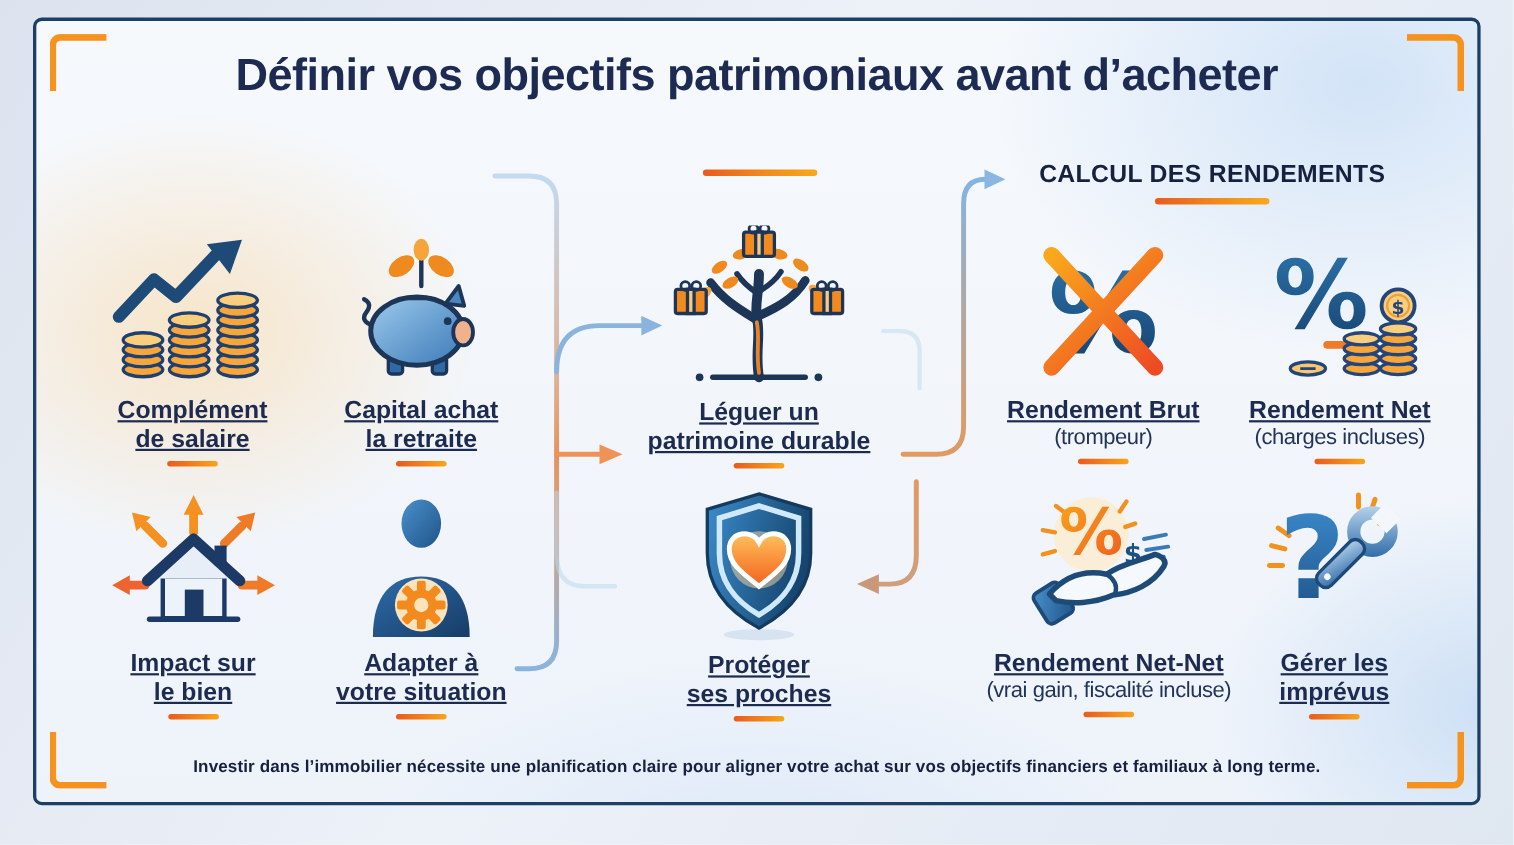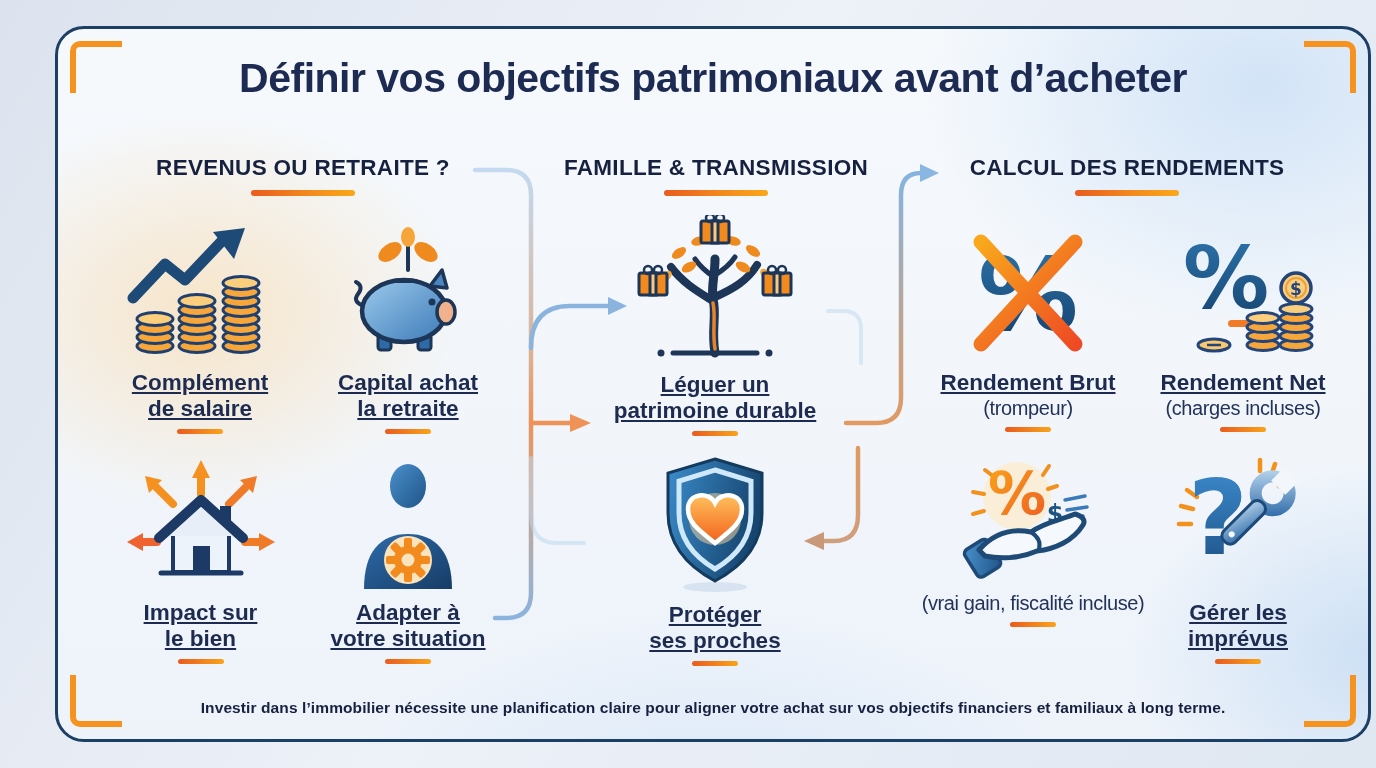--- a/index.html
+++ b/index.html
@@ -4,29 +4,28 @@
 <style>
   html,body{margin:0;padding:0;}
   body{
     width:1376px;height:768px;
     font-family:"Liberation Sans","DejaVu Sans",sans-serif;
     background:linear-gradient(120deg,#dce3ee 0%,#edf1f8 45%,#dfe7f1 100%);
     overflow:hidden;
   }
   .page{position:relative;width:1376px;height:768px;}
   .panel{
-    position:absolute;left:30px;top:26px;width:1310px;height:710px;
-    border:3.5px solid #1c3f66;border-radius:29px;
+    position:absolute;left:30px;top:16px;width:1310px;height:710px;
+    border:3.5px solid #1c3f66;border-radius:8px;
     background:
       radial-gradient(420px 320px at 11% 40%, rgba(250,214,160,0.55), rgba(250,214,160,0) 62%),
       radial-gradient(520px 380px at 92% 8%, rgba(204,224,246,0.85), rgba(204,224,246,0) 65%),
       radial-gradient(640px 420px at 50% 118%, rgba(206,225,246,0.75), rgba(206,225,246,0) 62%),
       radial-gradient(420px 320px at 101% 88%, rgba(196,219,243,0.8), rgba(196,219,243,0) 60%),
       linear-gradient(#f6f9fc,#eef3fa);
-    margin-left: 25px;
   }
   .bracket{position:absolute;width:46px;height:46px;}
   .bracket.tl{left:12px;top:12px;border-top:6px solid #f6921e;border-left:6px solid #f6921e;border-top-left-radius:10px;}
   .bracket.tr{right:12px;top:12px;border-top:6px solid #f6921e;border-right:6px solid #f6921e;border-top-right-radius:10px;}
   .bracket.bl{left:12px;bottom:12px;border-bottom:6px solid #f6921e;border-left:6px solid #f6921e;border-bottom-left-radius:10px;}
   .bracket.br{right:12px;bottom:12px;border-bottom:6px solid #f6921e;border-right:6px solid #f6921e;border-bottom-right-radius:10px;}
   .connectors{position:absolute;left:0;top:0;width:1316px;height:716px;pointer-events:none;}
   .title{
     position:absolute;top:26px;left:0;right:0;margin:0;text-align:center;
     font-size:41px;font-weight:bold;letter-spacing:-0.5px;color:#1d2b52;
@@ -96,26 +95,21 @@
       <path d="M473,429 V484 Q473,514 498,514 H526" fill="none" stroke="#bed7ee" stroke-width="4" stroke-linecap="round" opacity="0.55"></path>
       <path d="M770,282 H785 Q803,282 803,300 V334" fill="none" stroke="#bed7ee" stroke-width="4" stroke-linecap="round" opacity="0.5"></path>
       <path d="M788,394 H818 Q843,394 843,369 V166 Q843,144 863,144" fill="none" stroke="url(#gSpineR)" stroke-width="4.5" stroke-linecap="round"></path>
       <polygon points="862,135 881,144 862,153" fill="#8ab7e2"></polygon>
       <path d="M800,419 V486 Q800,512 776,512 H766" fill="none" stroke="url(#gP4)" stroke-width="4.5" stroke-linecap="round"></path>
       <polygon points="766,503 746,512 766,521" fill="#c89879"></polygon>
     </svg>
 
     <h1 class="title">Définir vos objectifs patrimoniaux avant d’acheter</h1>
 
-    <div class="colhead ch1">
-      <span>REVENUS OU RETRAITE ?</span>
-      <div class="hline"></div>
-    </div>
     <div class="colhead ch2">
-      <span>FAMILLE &amp; TRANSMISSION</span>
       <div class="hline"></div>
     </div>
     <div class="colhead ch3">
       <span>CALCUL DES RENDEMENTS</span>
       <div class="hline"></div>
     </div>
 
     <div class="item i-c1a">
       <div class="icon">
         <svg width="150" height="135" viewBox="0 0 150 135">
@@ -393,20 +387,21 @@
               <line x1="114" y1="54" x2="134" y2="51"></line>
             <line x1="116" y1="62" x2="130" y2="60"></line>
           </g>
           <g transform="rotate(-32 30 102)">
             <rect x="16" y="86" width="27" height="32" rx="5" fill="url(#gCuff)" stroke="#1e4a78" stroke-width="3.5"></rect>
           </g>
           <path d="M26,94 C40,78 58,72 78,76 C92,66 108,64 122,58 C129,60 133,64 130,69 C120,85 102,93 84,95 C66,103 46,103 32,100 Z" fill="#f5f9fd" stroke="#1e4a78" stroke-width="5" stroke-linejoin="round"></path>
           <path d="M78,76 C84,80 88,86 86,93" fill="none" stroke="#1e4a78" stroke-width="4" stroke-linecap="round"></path>
         </svg>
       </div>
+      <div class="label">Rendement Net-Net</div>
       <div class="sublabel">(vrai gain, fiscalité incluse)</div>
       <div class="uline"></div>
     </div>
 
     <div class="item i-c3d">
       <div class="icon">
         <svg width="150" height="135" viewBox="0 0 150 135">
           <defs>
             <linearGradient id="gQ" x1="0" y1="0" x2="0" y2="1">
               <stop offset="0" stop-color="#3f8ed2"></stop>

